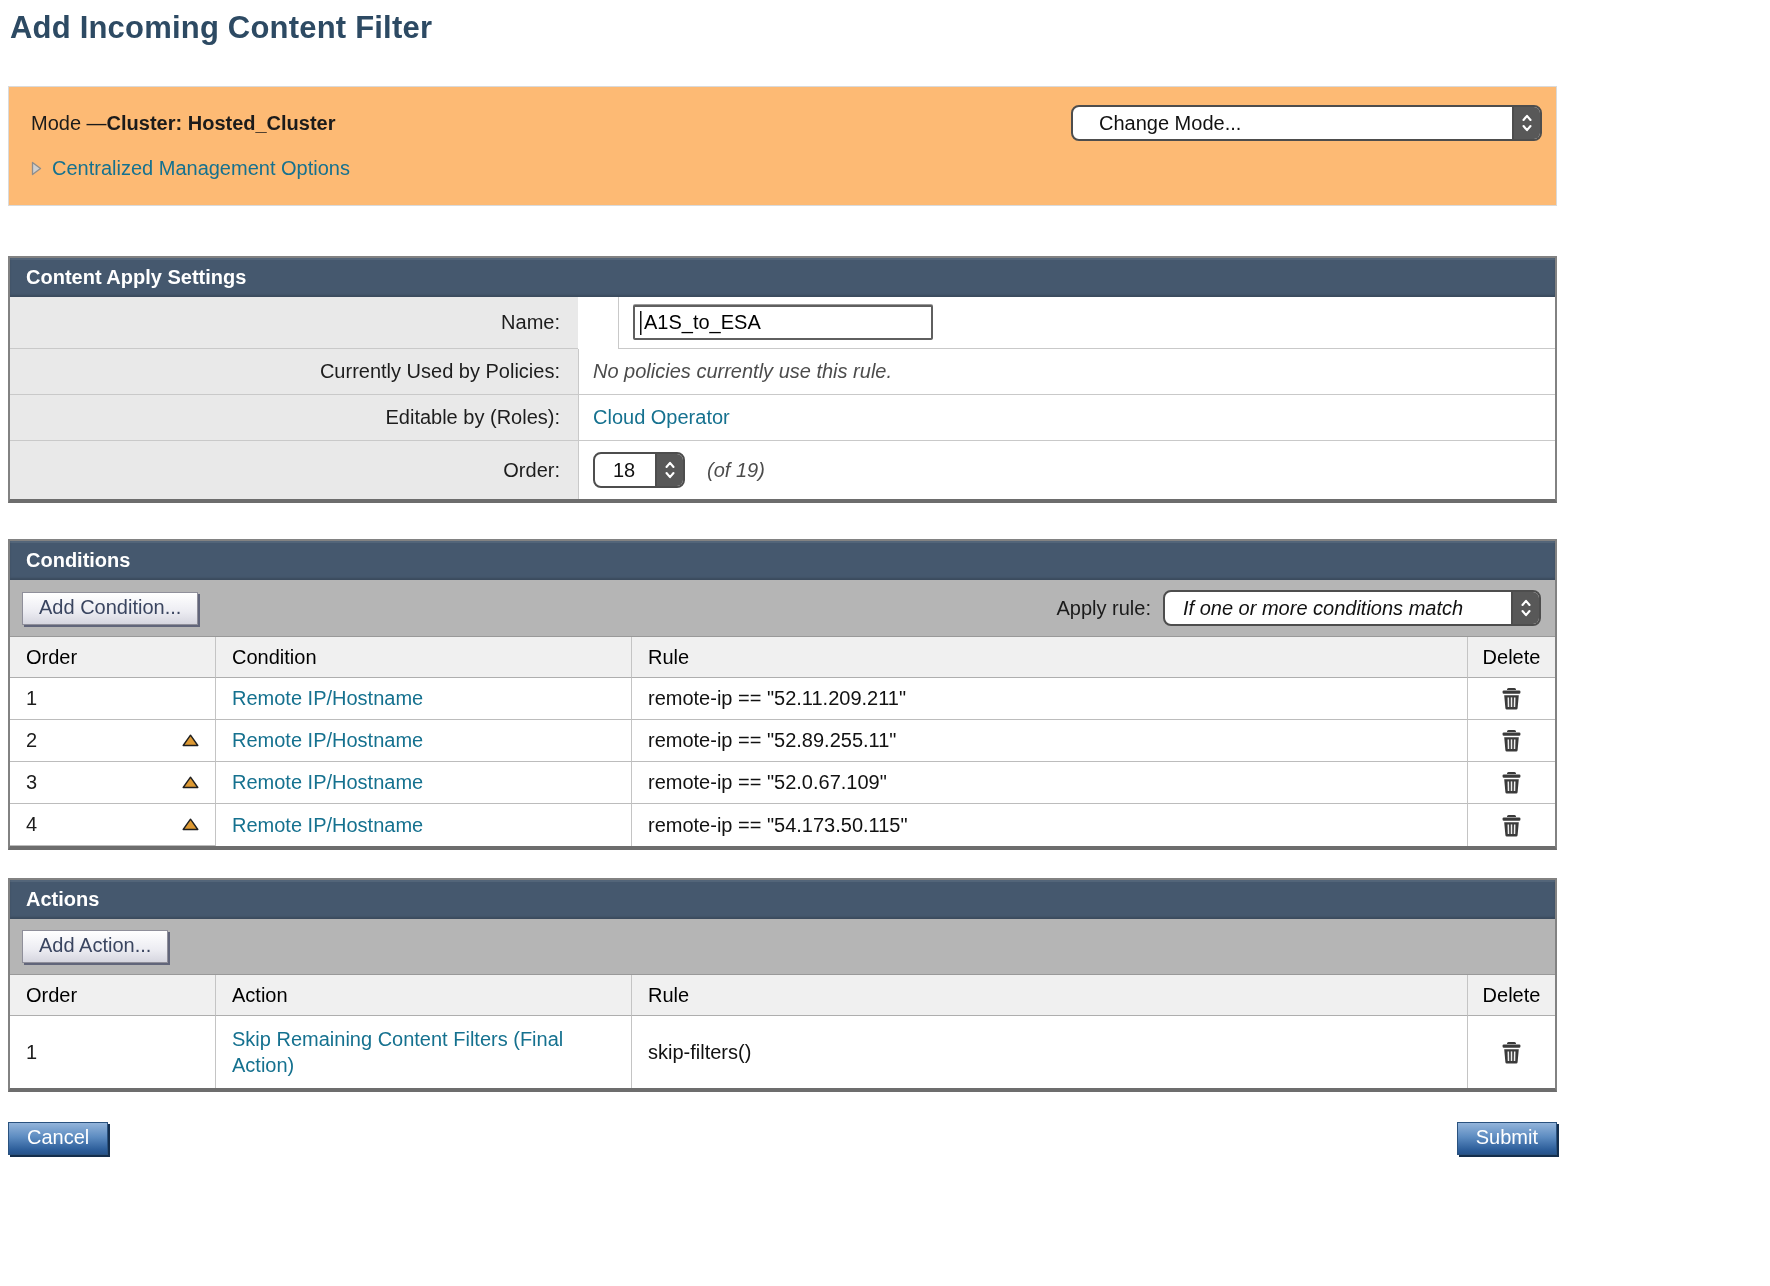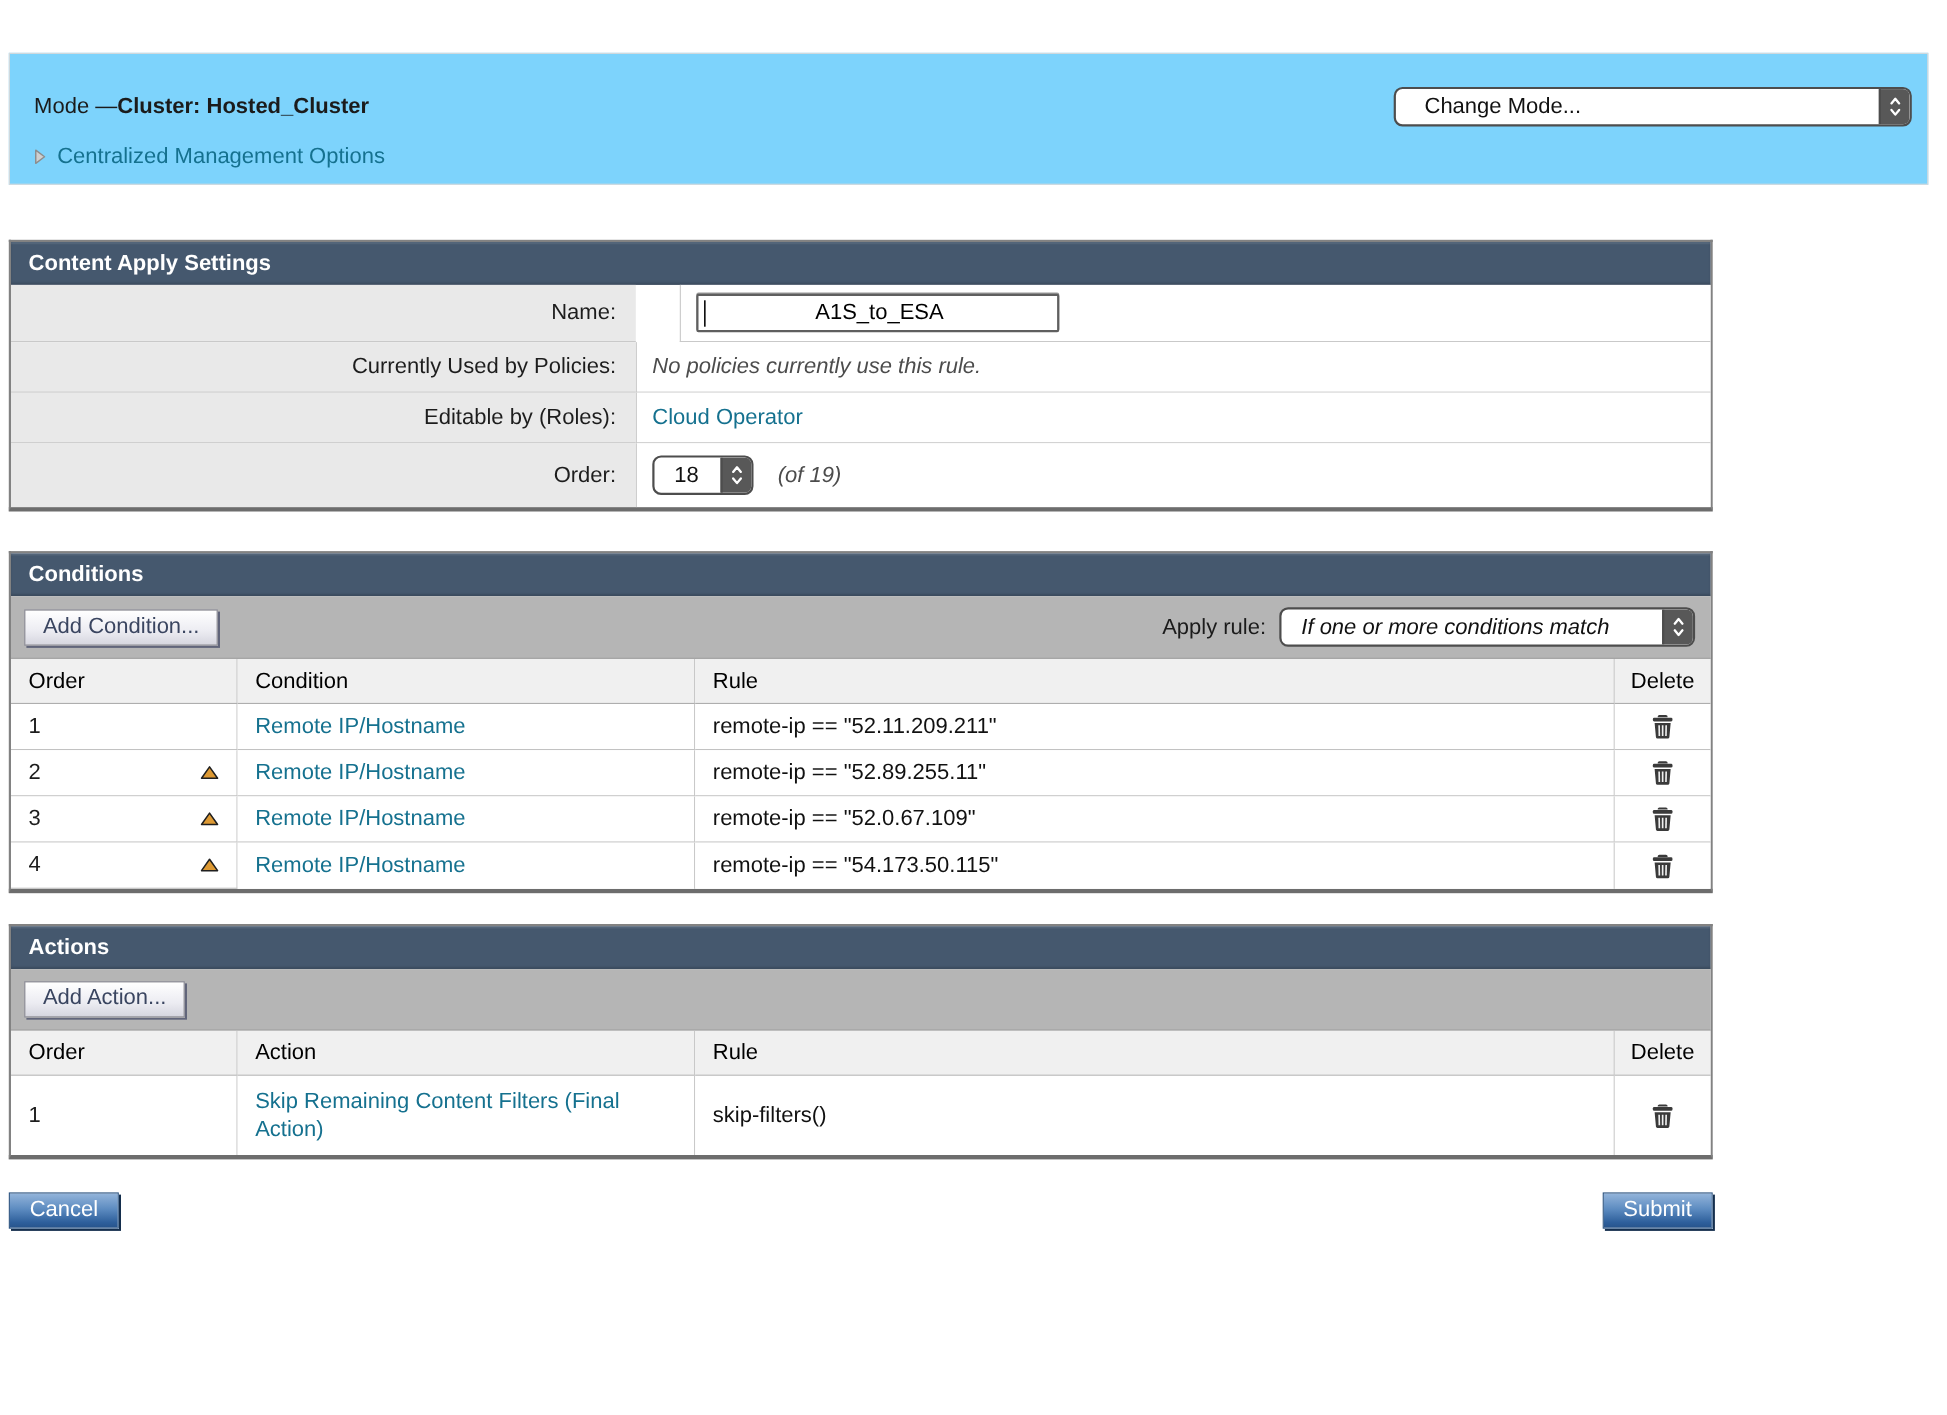--- a/index.html
+++ b/index.html
@@ -13,23 +13,23 @@
   .page { padding:8px 0 0 0; }
 
   h1.page-title {
     margin:2px 0 0 10px;
     font-size:31px; font-weight:bold;
     color:#2d4a63; letter-spacing:.2px;
   }
 
   
   .mode-panel {
-    margin:40px 0 0 8px; width:1745px; height:120px;
-    background:#7dd3fc; border:1px solid #dadada;
-    padding:30px 14px 0 22px;
+    margin:40px 0 0 8px; width:1549px; height:120px;
+    background:#fdba74; border:1px solid #dadada;
+    padding:18px 14px 0 22px;
   }
   .mode-row { display:flex; justify-content:space-between; align-items:center; }
   .mode-text { font-size:20px; color:#1b1b1b; }
   .mode-text b { font-weight:bold; }
   .cmo-row { margin-top:16px; display:flex; align-items:center; gap:10px; }
 
   a.teal-link { color:#15718f; text-decoration:none; cursor:pointer; }
 
   
   .mac-select {
@@ -71,27 +71,26 @@
   }
   .r-name { min-height:52px;gap:40px; }
   .r-policies { min-height:46px; }
   .r-editable { min-height:46px; }
   .r-desc { min-height:86px; }
   .r-order { min-height:58px; }
   .r-order .cell-label, .r-order .cell-value { border-bottom:none; }
   .r-desc .cell-label, .r-desc .cell-value { align-items:center; }
 
   input.name-input {
-    width:330px; height:35px; font-size:20px; font-family:inherit;
+    width:300px; height:35px; font-size:20px; font-family:inherit;
     border:2px solid #5f5f5f; border-radius:2px; padding:0 6px 0 9px;
     box-shadow:0 -1px 0 #9a9a9a;
     background-image:linear-gradient(#111,#111);
     background-size:1.5px 24px; background-repeat:no-repeat; background-position:5px 4px;
     outline:none;
-    text-align:center;
   }
   .italic-note { font-style:italic; color:#4c4c4c; }
   textarea.desc-input {
     width:938px; height:62px; font-size:20px; font-family:inherit;
     border:2px solid #6a6a6a; padding:4px 8px; resize:both; outline:none; color:#111;
   }
   .order-select { width:92px; }
   .order-select .sel-label { padding-left:18px; }
   .of-note { font-style:italic; color:#4c4c4c; margin-left:22px; }
 
@@ -154,20 +153,21 @@
   
   .settings-panel { margin-top:50px; }
   .conditions-panel { margin-top:36px; }
   .actions-panel { margin-top:28px; }
 </style>
 </head>
 <body>
 
 <div class="page">
 
+  <h1 class="page-title">Add Incoming Content Filter</h1>
 
   <div class="mode-panel">
     <div class="mode-row">
       <div class="mode-text">
         <span>Mode —</span><b>Cluster: Hosted_Cluster</b>
       </div>
       <span class="mac-select change-mode-select">
         <span class="sel-label">Change Mode...</span>
         <span class="stepper">
           <svg width="12" height="22" viewBox="0 0 12 22">

